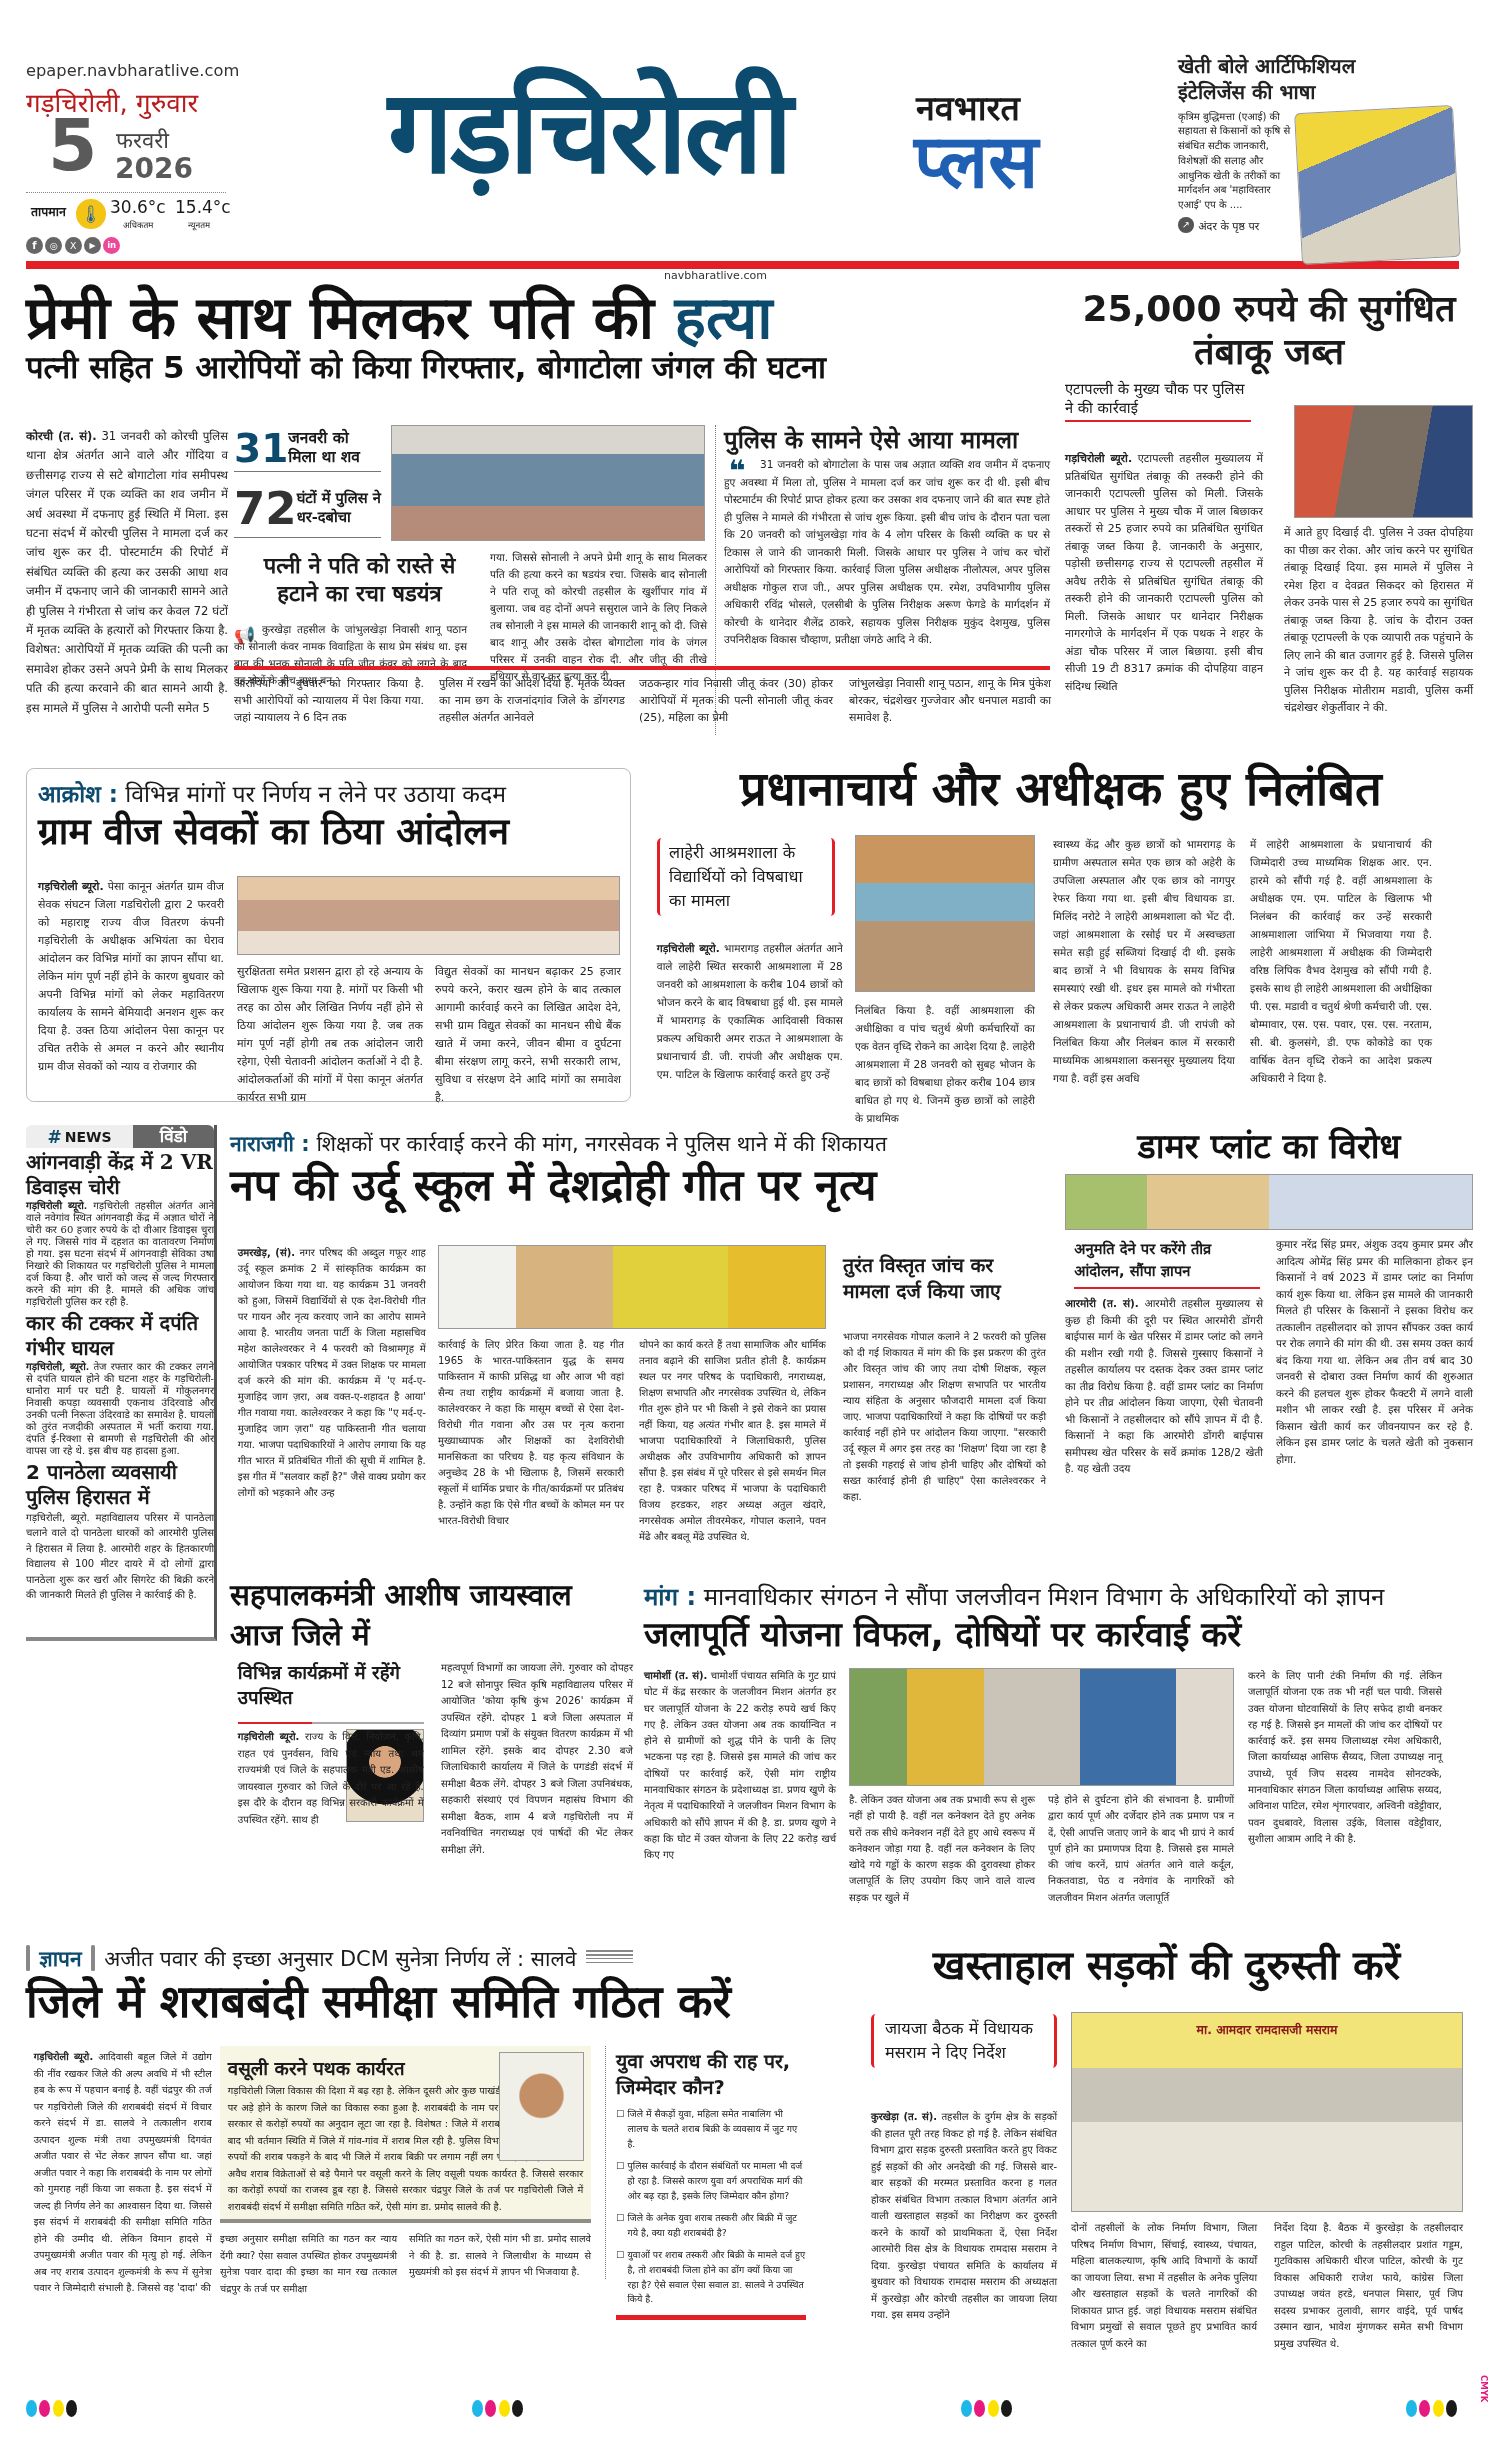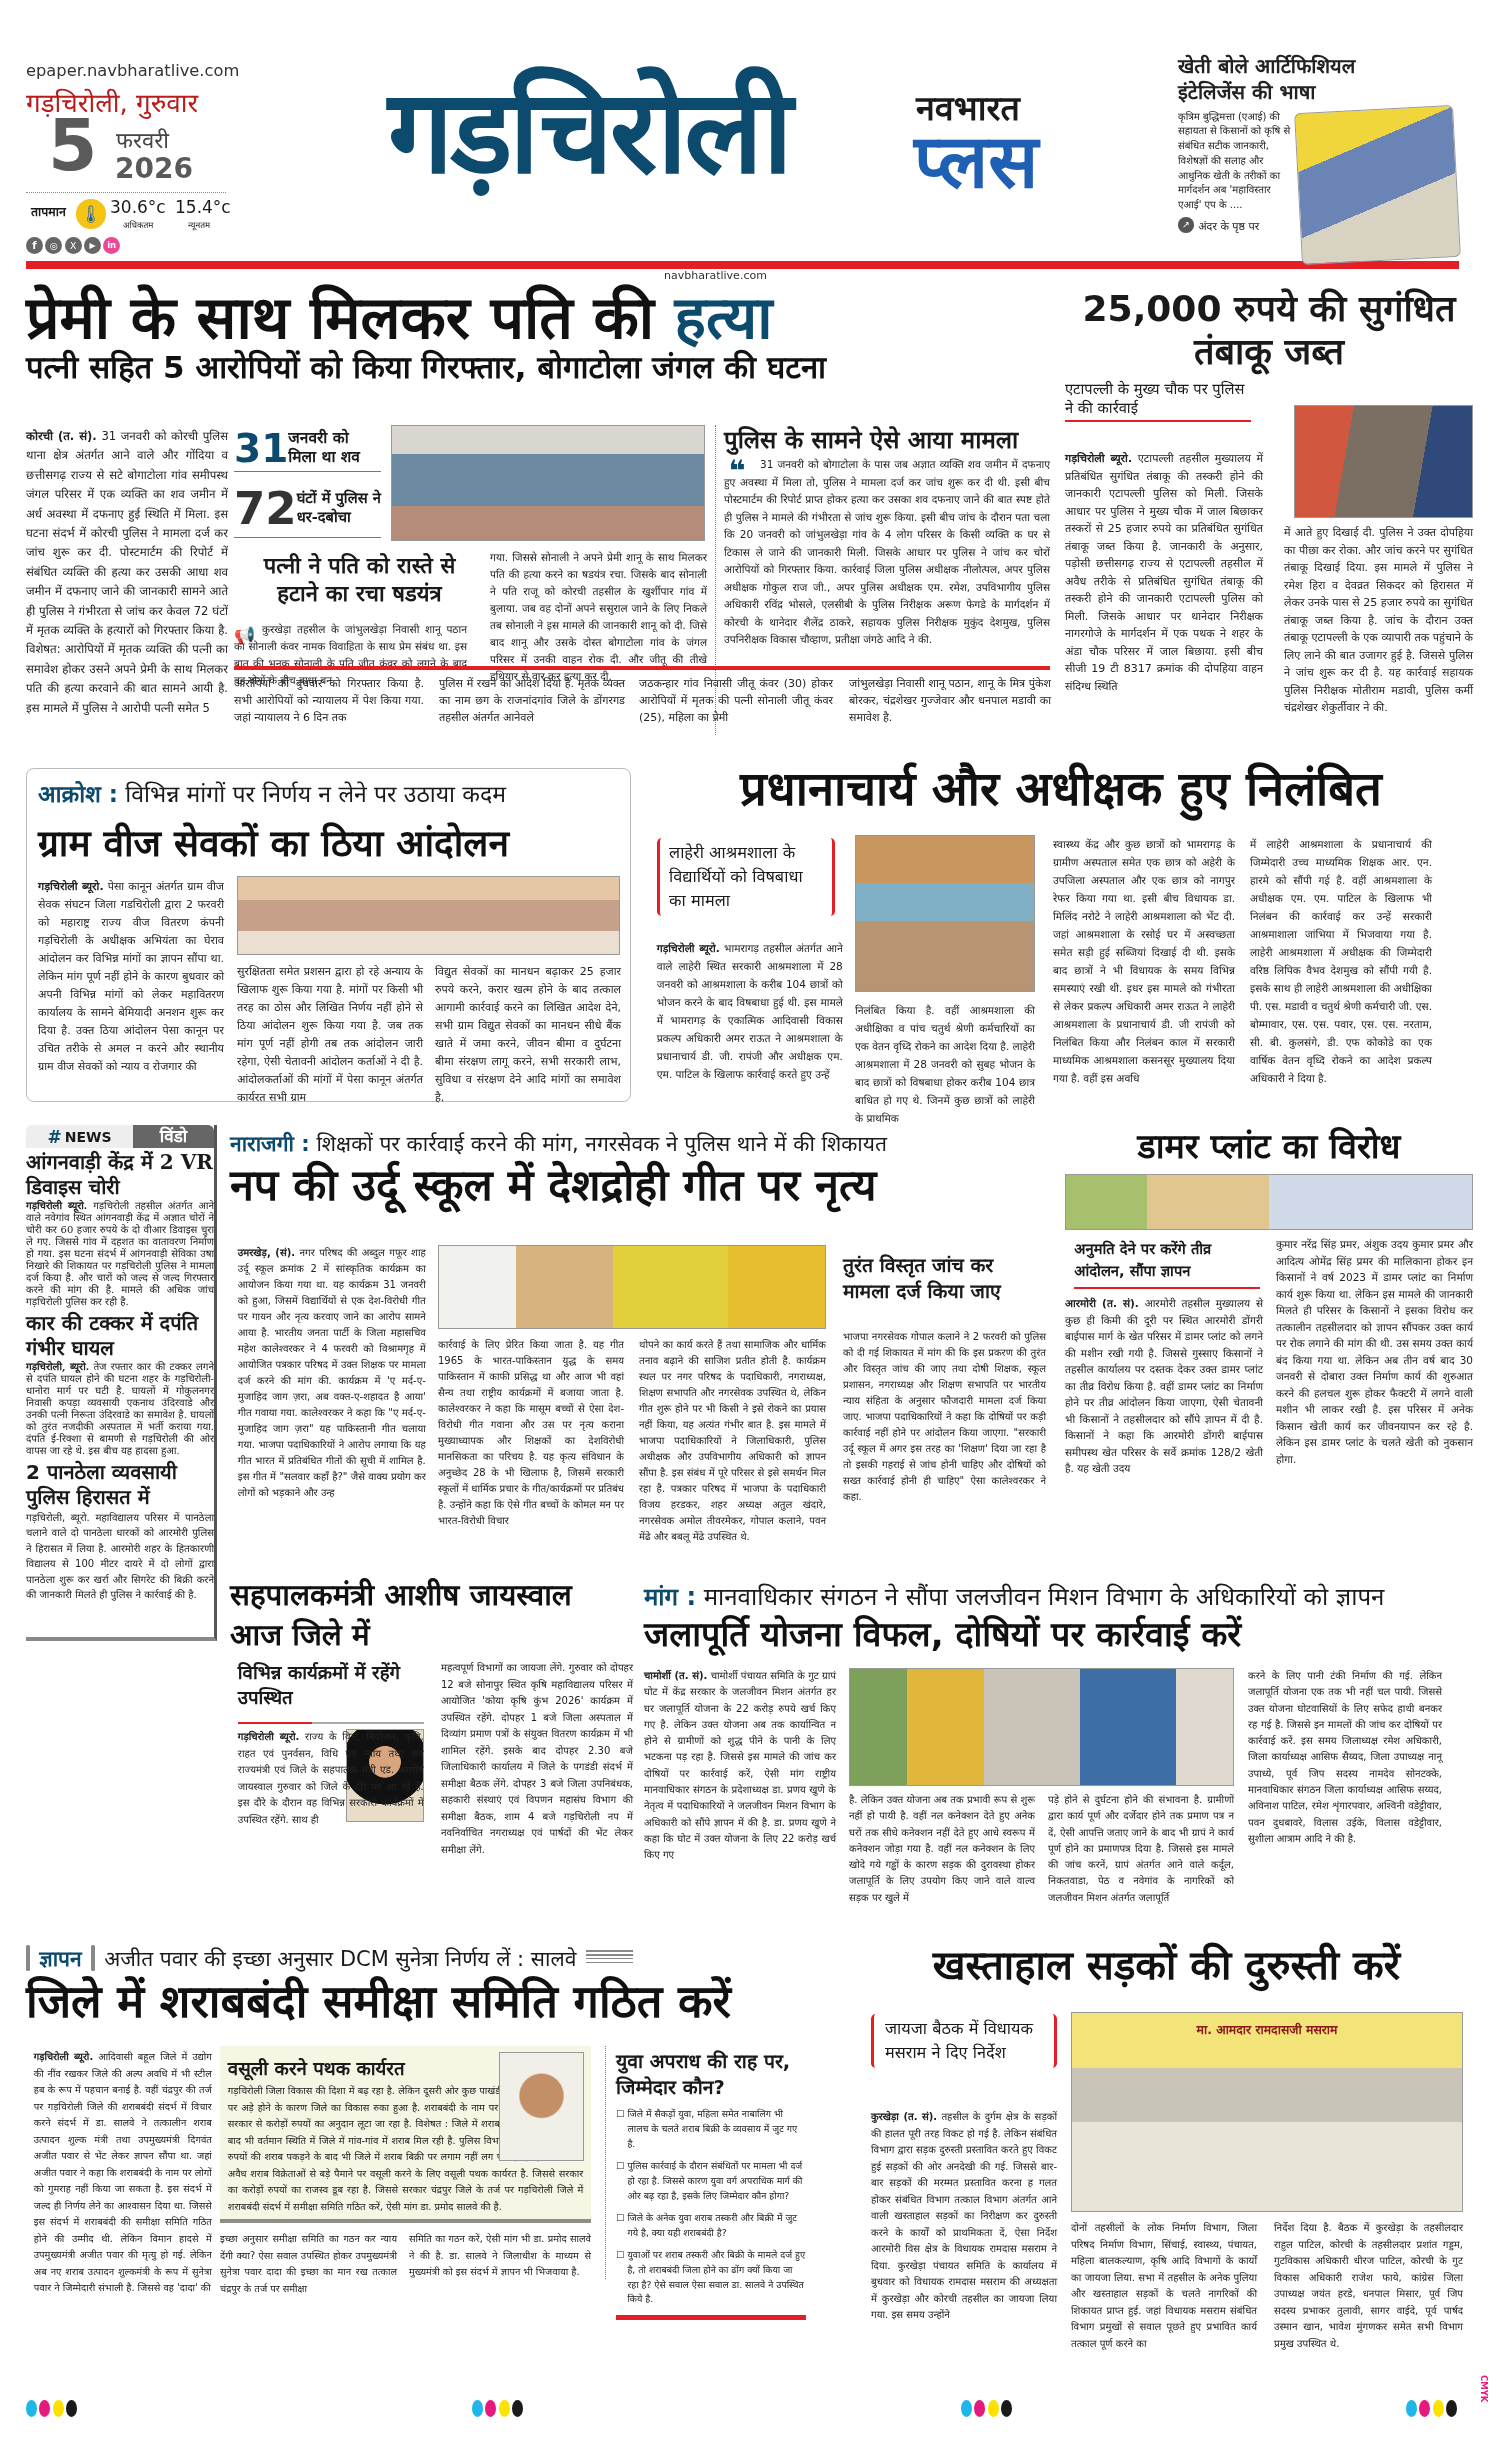--- a/index.html
+++ b/index.html
@@ -106,21 +106,21 @@
     <b>गड़चिरोली ब्यूरो.</b> <span>एटापल्ली तहसील मुख्यालय में प्रतिबंधित सुगंधित तंबाकू की तस्करी होने की जानकारी एटापल्ली पुलिस को मिली. जिसके आधार पर पुलिस ने मुख्य चौक में जाल बिछाकर तस्करों से 25 हजार रुपये का प्रतिबंधित सुगंधित तंबाकू जब्त किया है. जानकारी के अनुसार, पड़ोसी छत्तीसगढ़ राज्य से एटापल्ली तहसील में अवैध तरीके से प्रतिबंधित सुगंधित तंबाकू की तस्करी होने की जानकारी एटापल्ली पुलिस को मिली. जिसके आधार पर थानेदार निरीक्षक नागरगोजे के मार्गदर्शन में एक पथक ने शहर के अंडा चौक परिसर में जाल बिछाया. इसी बीच सीजी 19 टी 8317 क्रमांक की दोपहिया वाहन संदिग्ध स्थिति</span>
   </div>
   <div class="abs body-text" style="left:219px;top:237px;width:189px;font-size:11px;line-height:17.5px">में आते हुए दिखाई दी. पुलिस ने उक्त दोपहिया का पीछा कर रोका. और जांच करने पर सुगंधित तंबाकू दिखाई दिया. इस मामले में पुलिस ने रमेश हिरा व देवव्रत सिकदर को हिरासत में लेकर उनके पास से 25 हजार रुपये का सुगंधित तंबाकू जब्त किया है. जांच के दौरान उक्त तंबाकू एटापल्ली के एक व्यापारी तक पहुंचाने के लिए लाने की बात उजागर हुई है. जिससे पुलिस ने जांच शुरू कर दी है. यह कार्रवाई सहायक पुलिस निरीक्षक मोतीराम मडावी, पुलिस कर्मी चंद्रशेखर शेकुर्तीवार ने की.</div>
 </div>
 
 <div class="abs" style="left:26px;top:768px;width:605px;height:334px;border:1.6px solid #bbb;border-radius:7.8px;padding:7.8px 11px">
   <div class="kicker" style="font-size:23px">
     <span class="red" style="font-weight:bold">आक्रोश :</span>
     <span>विभिन्न मांगों पर निर्णय न लेने पर उठाया कदम</span>
   </div>
-  <div class="hl" style="font-size:37px;margin-top:16px">ग्राम वीज सेवकों का ठिया आंदोलन</div>
+  <div class="hl" style="font-size:37px;margin-top:4px">ग्राम वीज सेवकों का ठिया आंदोलन</div>
   <div class="abs body-text" style="left:11px;top:109px;width:186px;font-size:11px;line-height:18px">
     <b>गड़चिरोली ब्यूरो.</b> <span>पेसा कानून अंतर्गत ग्राम वीज सेवक संघटन जिला गडचिरोली द्वारा 2 फरवरी को महाराष्ट्र राज्य वीज वितरण कंपनी गड़चिरोली के अधीक्षक अभियंता का घेराव आंदोलन कर विभिन्न मांगों का ज्ञापन सौंपा था. लेकिन मांग पूर्ण नहीं होने के कारण बुधवार को अपनी विभिन्न मांगों को लेकर महावितरण कार्यालय के सामने बेमियादी अनशन शुरू कर दिया है. उक्त ठिया आंदोलन पेसा कानून पर उचित तरीके से अमल न करने और स्थानीय ग्राम वीज सेवकों को न्याय व रोजगार की</span>
   </div>
   <div class="abs photo" style="left:210px;top:107px;width:383px;height:79px;background:linear-gradient(180deg,#e5c7a6 0 30%,#c7a08a 30% 70%,#eadfd0 70%)"></div>
   <div class="abs body-text" style="left:210px;top:194px;width:186px;font-size:11px;line-height:18px">सुरक्षितता समेत प्रशसन द्वारा हो रहे अन्याय के खिलाफ शुरू किया गया है. मांगों पर किसी भी तरह का ठोस और लिखित निर्णय नहीं होने से ठिया आंदोलन शुरू किया गया है. जब तक मांग पूर्ण नहीं होगी तब तक आंदोलन जारी रहेगा, ऐसी चेतावनी आंदोलन कर्ताओं ने दी है. आंदोलकर्ताओं की मांगों में पेसा कानून अंतर्गत कार्यरत सभी ग्राम</div>
   <div class="abs body-text" style="left:408px;top:194px;width:186px;font-size:11px;line-height:18px">विद्युत सेवकों का मानधन बढ़ाकर 25 हजार रुपये करने, करार खत्म होने के बाद तत्काल आगामी कार्रवाई करने का लिखित आदेश देने, सभी ग्राम विद्युत सेवकों का मानधन सीधे बैंक खाते में जमा करने, जीवन बीमा व दुर्घटना बीमा संरक्षण लागू करने, सभी सरकारी लाभ, सुविधा व संरक्षण देने आदि मांगों का समावेश है.</div>
 </div>
 
 <div class="abs" style="left:649px;top:764px;width:824px;height:341px">
   <div class="hl" style="font-size:47px;text-align:center">प्रधानाचार्य और अधीक्षक हुए निलंबित</div>

